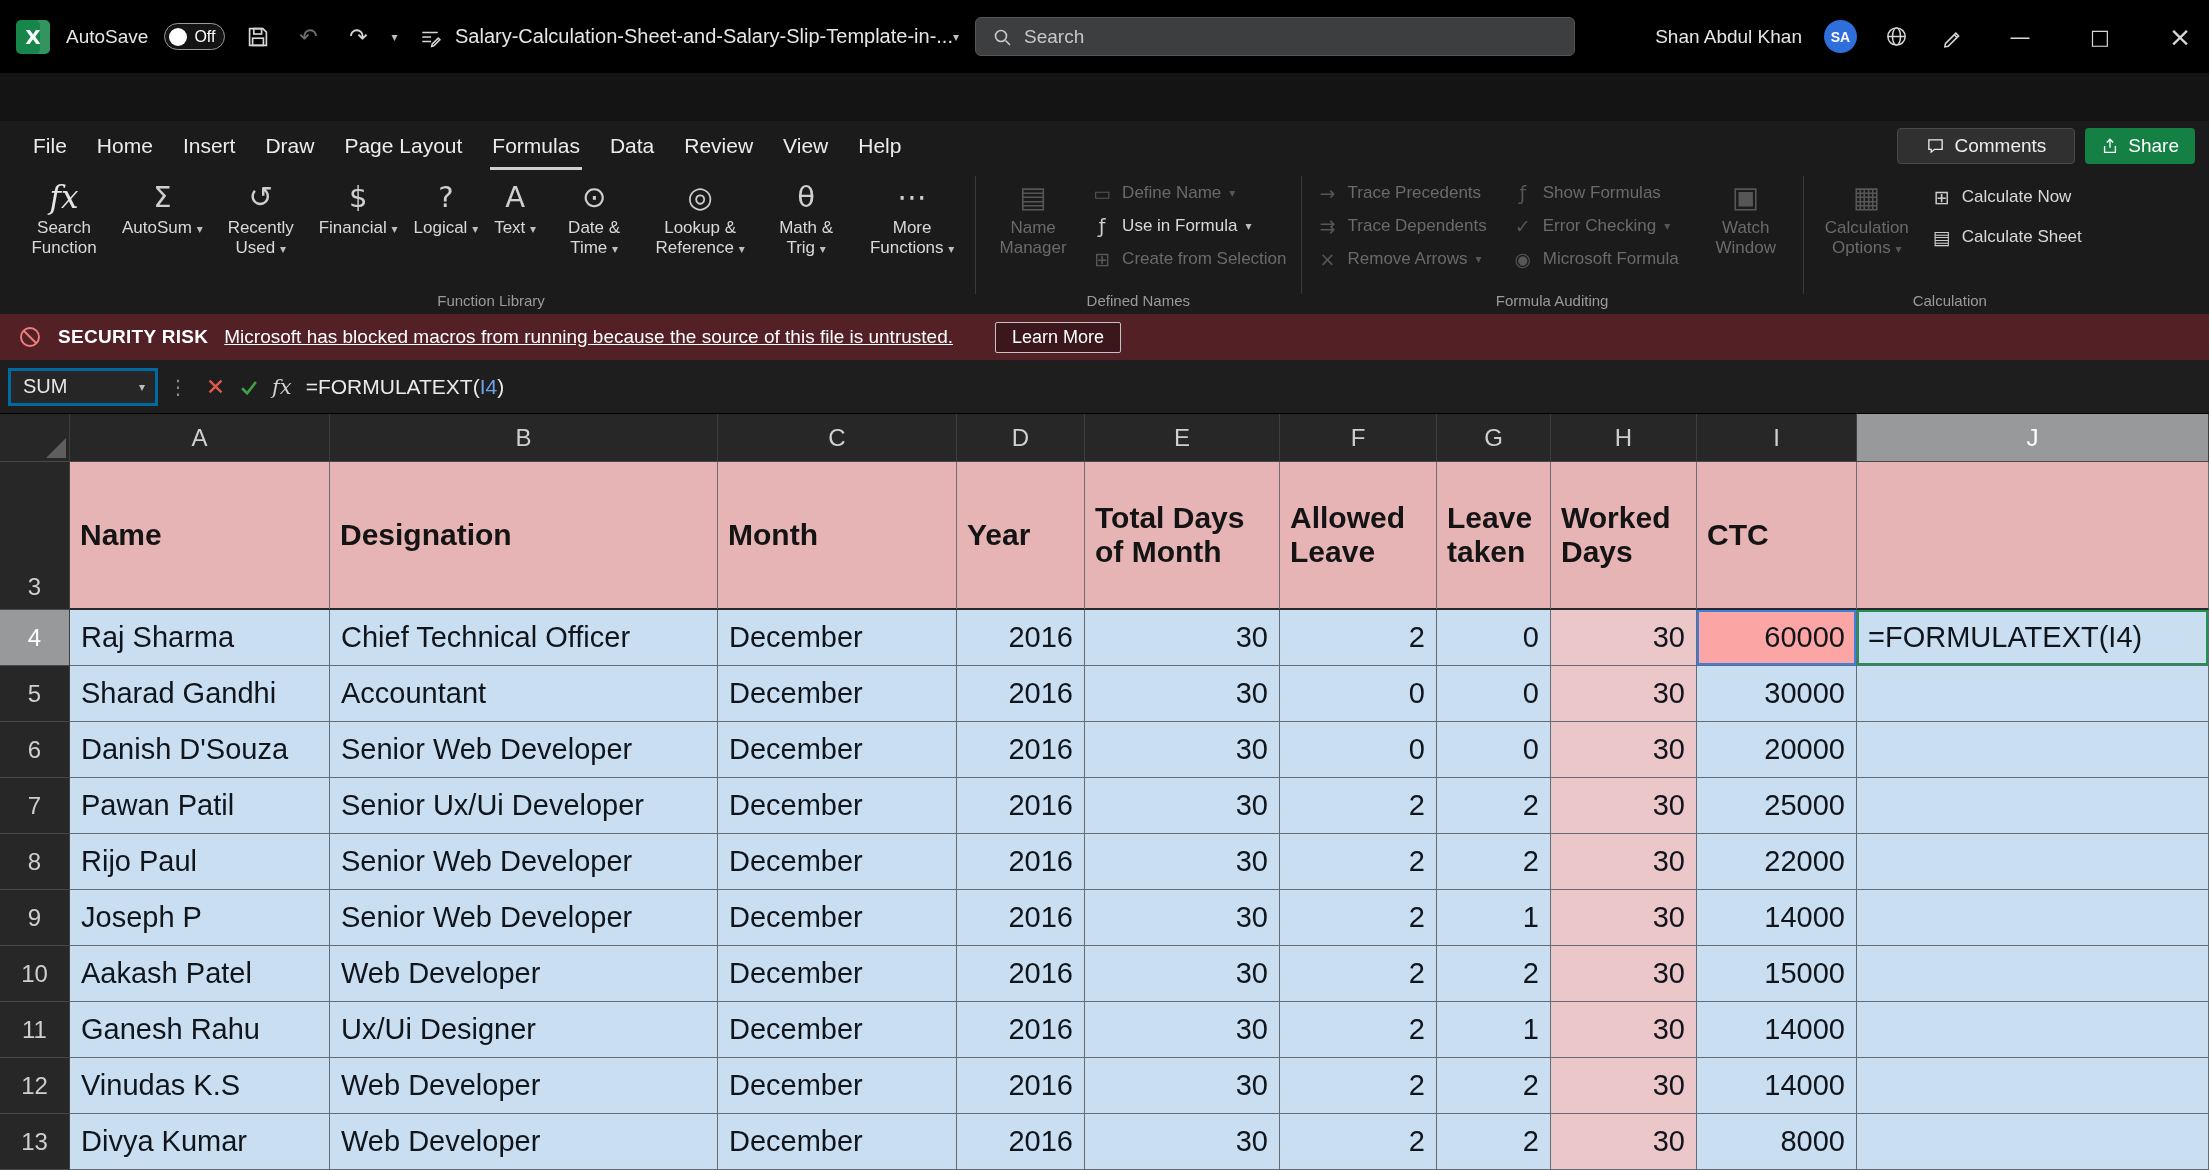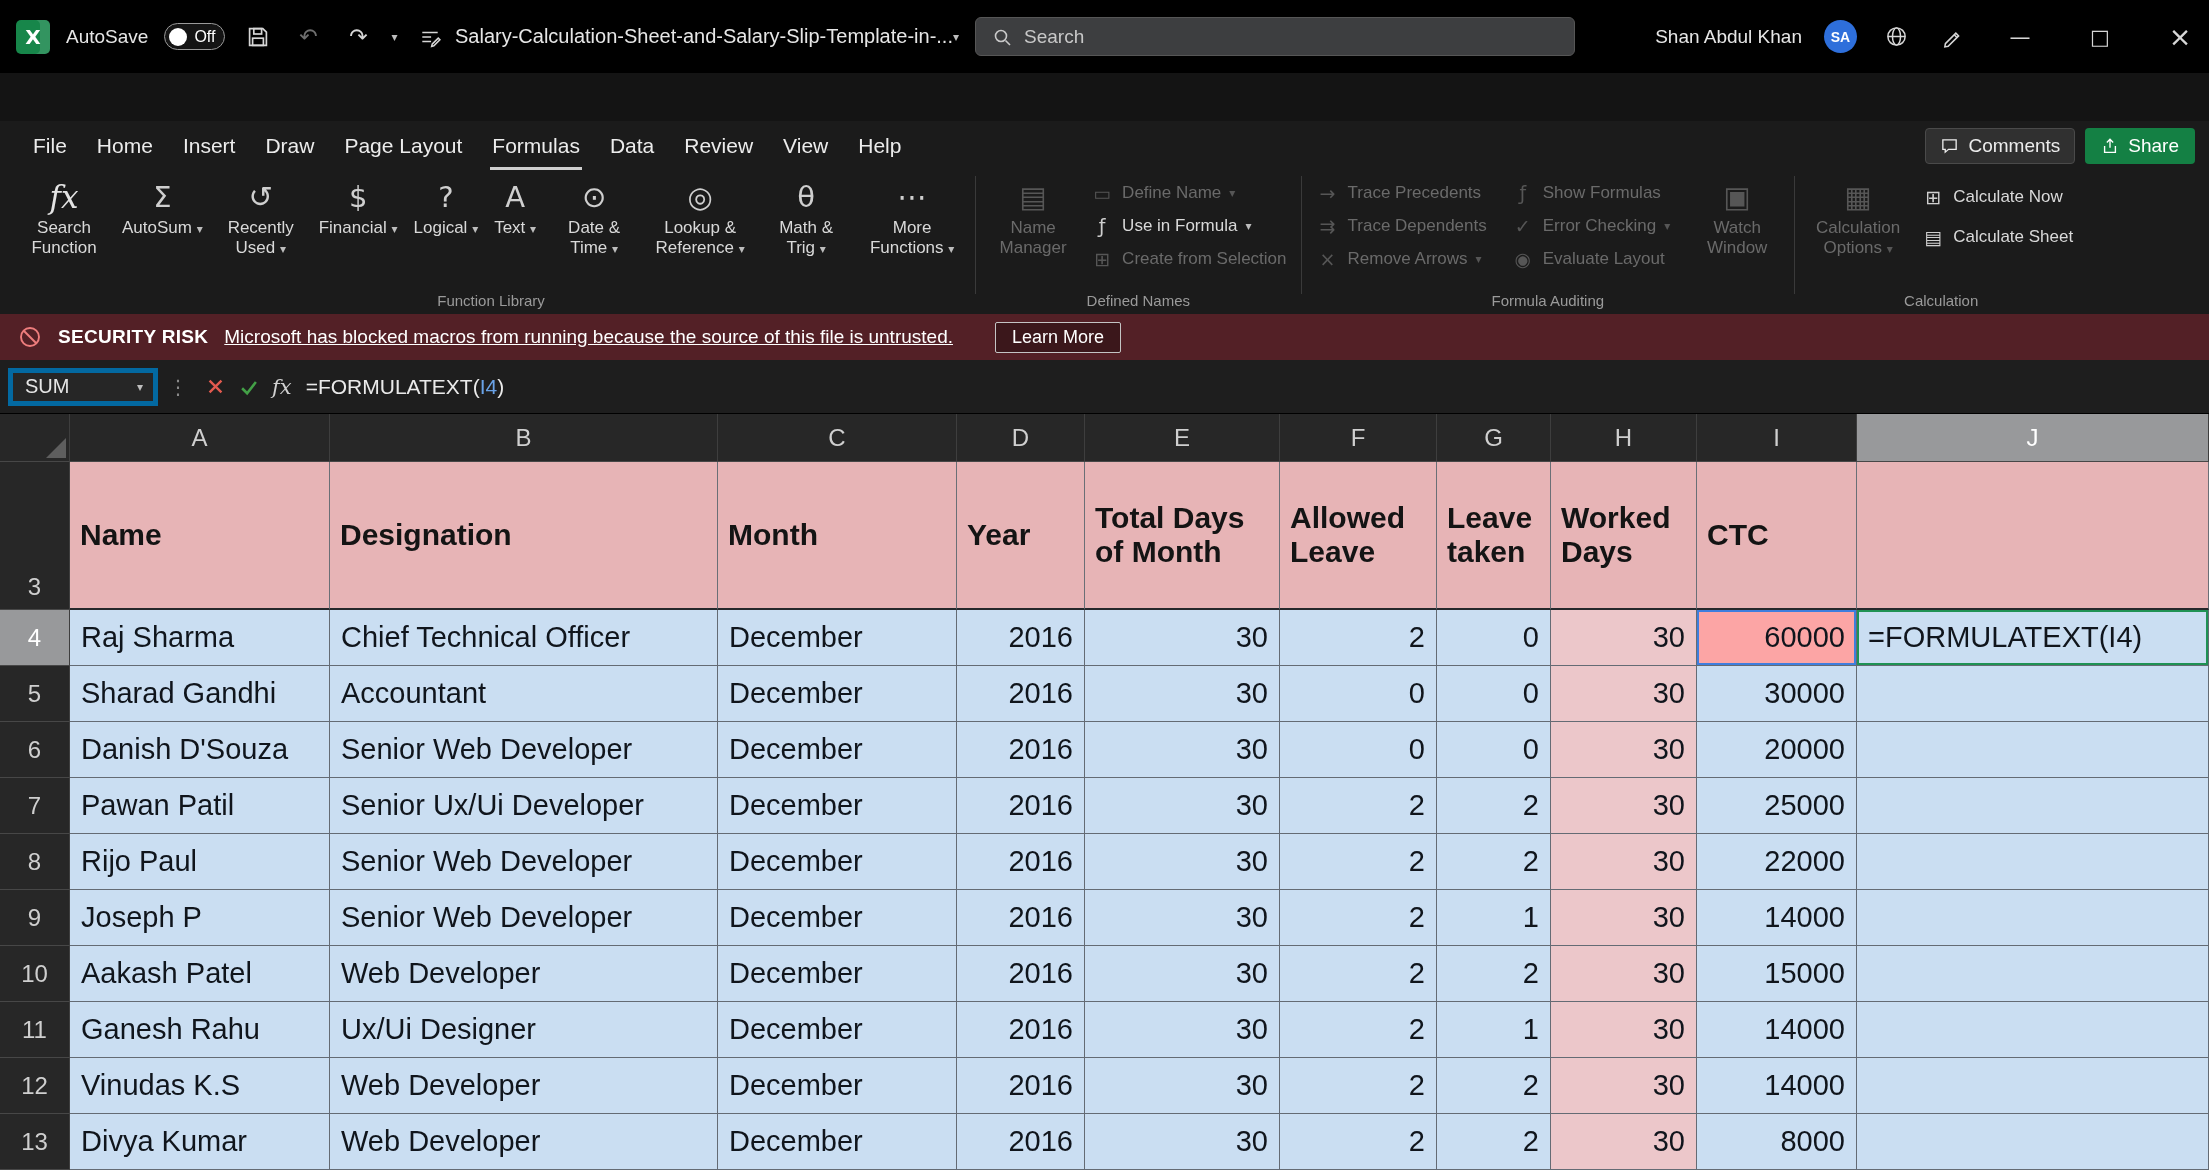--- a/index.html
+++ b/index.html
@@ -30,21 +30,21 @@
   .avatar { width:33px; height:33px; border-radius:50%; background:#2e6fdb; color:#fff; font-size:14px;
     font-weight:bold; display:flex; align-items:center; justify-content:center; }
   .winbtn { width:58px; height:73px; display:flex; align-items:center; justify-content:center;
     font-size:21px; color:#d6d6d6; }
 
   
   .menubar { position:relative; height:49px; background:#1b1b1b; display:flex; align-items:stretch; padding-left:18px;margin-top:48px; }
   .menu-item { position:relative; display:flex; align-items:center; padding:0 15px; font-size:21px; color:#ececec; cursor:pointer; }
   .menu-item.active::after { content:""; position:absolute; left:13px; right:13px; bottom:0; height:3px; background:#cfcfcf; }
   .menu-right { position:absolute; right:14px; top:0; height:100%; display:flex; align-items:center; gap:10px; }
-  .btn-comments { display:flex; align-items:center; gap:9px; height:36px; padding:0 14px; background:#303030;
+  .btn-comments { display:flex; align-items:center; gap:9px; height:36px; padding:0 28px; background:#303030;
     border:1px solid #4a4a4a; border-radius:4px; color:#ececec; font-size:19px; }
   .btn-share { display:flex; align-items:center; gap:9px; height:36px; padding:0 16px; background:#148044;
     border-radius:4px; color:#fff; font-size:19px; }
 
   
   .ribbon { height:144px; background:#1b1b1b; display:flex; align-items:flex-start; padding:2px 8px 0 14px; }
   .rgroup { height:140px; display:flex; flex-direction:column; justify-content:space-between; }
   .rg-content { display:flex; align-items:flex-start; }
   .rg-label { font-size:15px; color:#9a9a9a; text-align:center; padding-bottom:3px; white-space:nowrap; }
   .vsep { width:1px; height:118px; background:#3a3a3a; margin:4px 7px 0 7px; flex:none; }
@@ -63,21 +63,21 @@
 
   
   .banner { height:46px; background:#532026; display:flex; align-items:center; gap:16px; padding:0 18px; color:#fff; }
   .b-risk { font-size:19px; font-weight:bold; letter-spacing:.3px; }
   .b-msg { font-size:19px; text-decoration:underline; cursor:pointer; }
   .b-btn { margin-left:26px; height:31px; padding:0 16px; background:rgba(0,0,0,.28); border:1px solid #c4c4c4;
     border-radius:2px; color:#fff; font-size:18px; font-family:inherit; cursor:pointer; }
 
   
   .formulabar { height:54px; background:#1e1e1e; display:flex; align-items:center; padding-left:8px; border-bottom:1px solid #000; }
-  .namebox { width:150px; height:38px; border:5px solid #0369a1; background:#262626; display:flex;
+  .namebox { width:150px; height:38px; border:3px solid #0369a1; background:#262626; display:flex;
     align-items:center; justify-content:space-between; padding:0 10px 0 12px; color:#e6e6e6; font-size:20px; cursor:pointer; }
   .fb-dots { color:#8a8a8a; font-size:20px; margin:0 10px; }
   .fb-btn { width:34px; height:38px; display:flex; align-items:center; justify-content:center; cursor:pointer; }
   .fb-fx { font-family:"DejaVu Serif",serif; font-style:italic; font-size:21px; color:#d0d0d0; margin:0 14px 0 6px; }
   .fb-formula { font-size:21px; color:#eaeaea; display:flex; align-items:center; }
   .fb-ref { color:#6aa3e8; }
 
   
   .sheet { height:804px; overflow:hidden; background:#141414; }
   .grid { display:grid;
@@ -293,21 +293,21 @@
           <span class="ricon-sm glyph">ƒ</span>
           <span>Show Formulas</span>
         </div>
         <div class="rbtn-sm dis">
           <span class="ricon-sm glyph">✓</span>
           <span>Error Checking</span>
           <span class="rchev glyph">▾</span>
         </div>
         <div class="rbtn-sm dis">
           <span class="ricon-sm glyph">◉</span>
-          <span>Evaluate Layout</span>
+          <span>Microsoft Formula</span>
         </div>
       </div>
       <div class="rbtn-lg dis" style="margin-left:10px;">
         <span class="ricon glyph">▣</span>
         <span class="rtext"><span>Watch Window</span></span>
       </div>
     </div>
     <div class="rg-label">Formula Auditing</div>
   </div>
 

